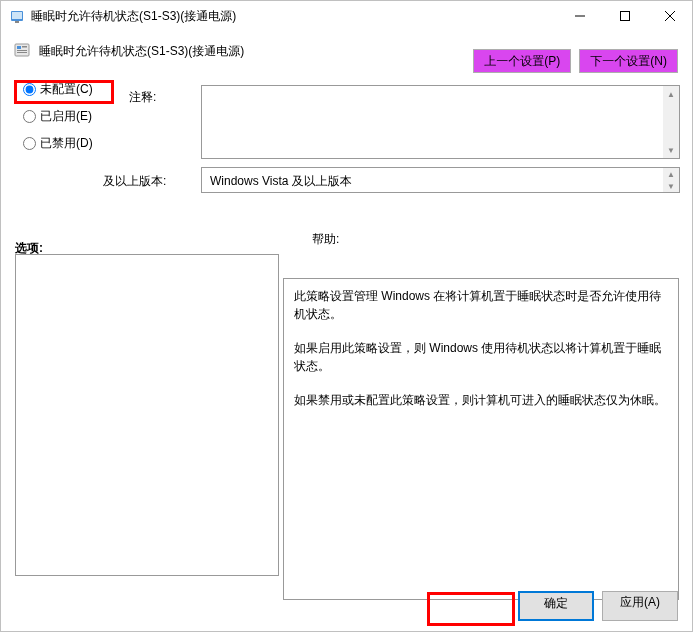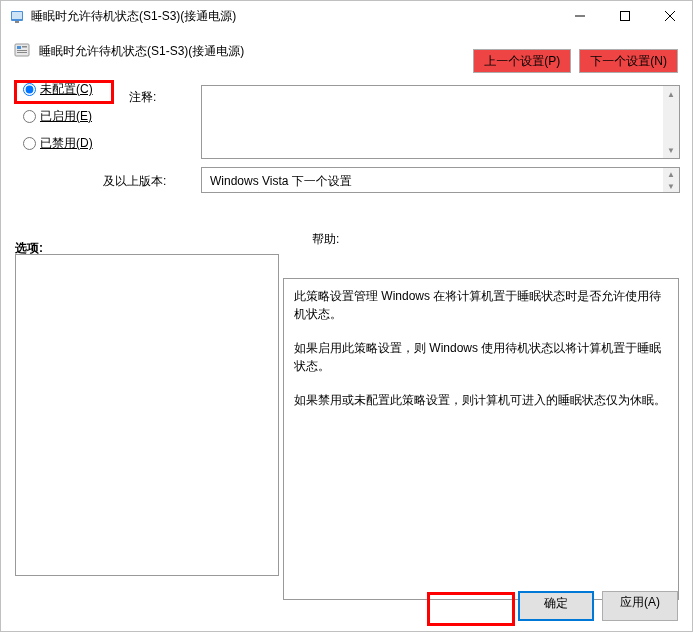--- a/index.html
+++ b/index.html
@@ -60,21 +60,21 @@
       color: #000;
     }
     .nav-buttons {
       position: absolute;
       right: 14px;
       top: 18px;
       display: flex;
       gap: 8px;
     }
     .btn {
-      background: #ef4444;
+      background: #d946ef;
       border: 1px solid #adadad;
       padding: 4px 10px;
       min-width: 92px;
       height: 24px;
       text-align: center;
       line-height: 14px;
       cursor: default;
     }
     .radio-group {
       position: absolute;
@@ -85,21 +85,20 @@
       display: flex;
       align-items: center;
       margin-bottom: 10px;
       cursor: default;
     }
     .radio-item input {
       margin: 0 4px 0 0;
     }
     .radio-label {
       color: #000;
-      text-decoration: underline;
     }
     .highlight-box-radio {
       position: absolute;
       left: 13px;
       top: 79px;
       width: 100px;
       height: 24px;
       border: 3px solid #ff0000;
       pointer-events: none;
     }
@@ -293,21 +292,21 @@
 <div class="label-annotation">注释:</div>
 <div class="annotation-box">
   <div class="annotation-scroll">
     <div class="scroll-arrow">▲</div>
     <div class="scroll-arrow">▼</div>
   </div>
 </div>
 
 <div class="label-platform">及以上版本:</div>
 <div class="platform-box">
-  <span>Windows Vista 下一个设置</span>
+  <span>Windows Vista 及以上版本</span>
   <div class="annotation-scroll" style="right:0;">
     <div class="scroll-arrow">▲</div>
     <div class="scroll-arrow">▼</div>
   </div>
 </div>
 
 <div class="label-options">选项:</div>
 <div class="label-help">帮助:</div>
 
 <div class="options-box"></div>

